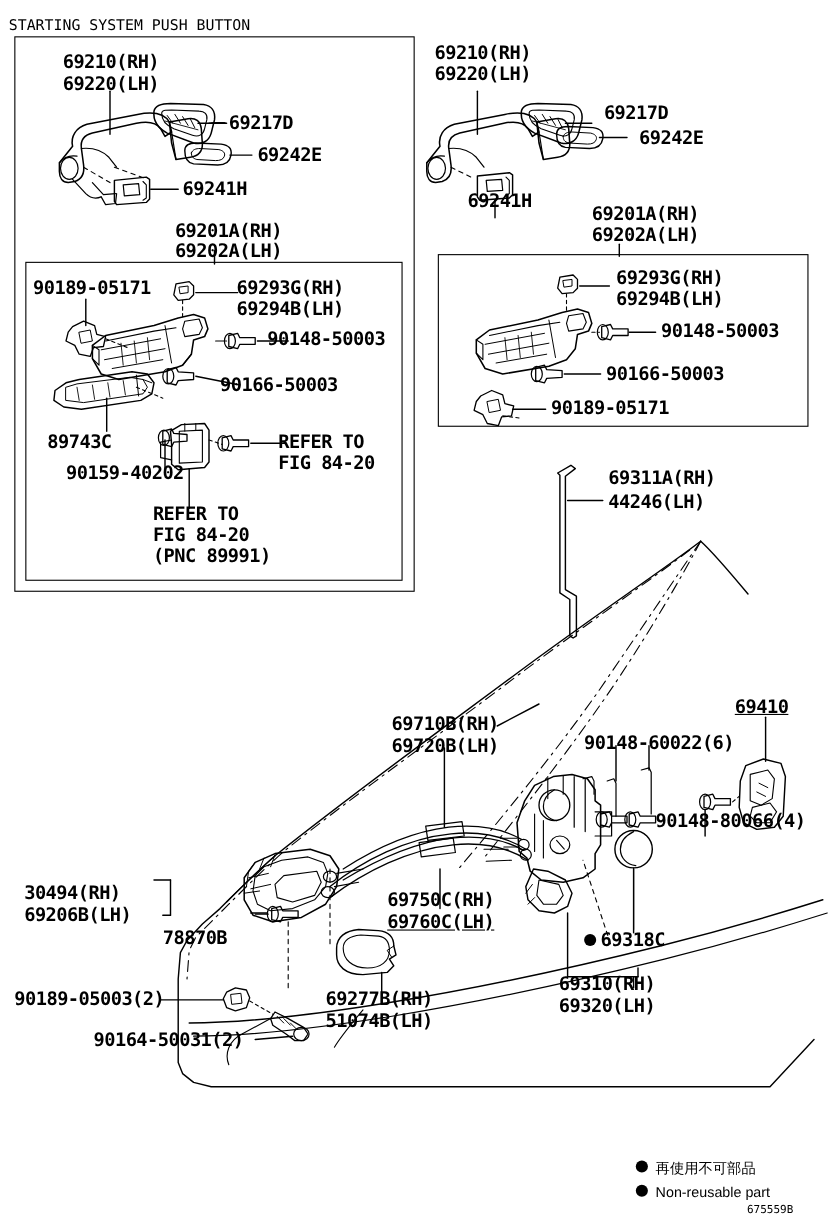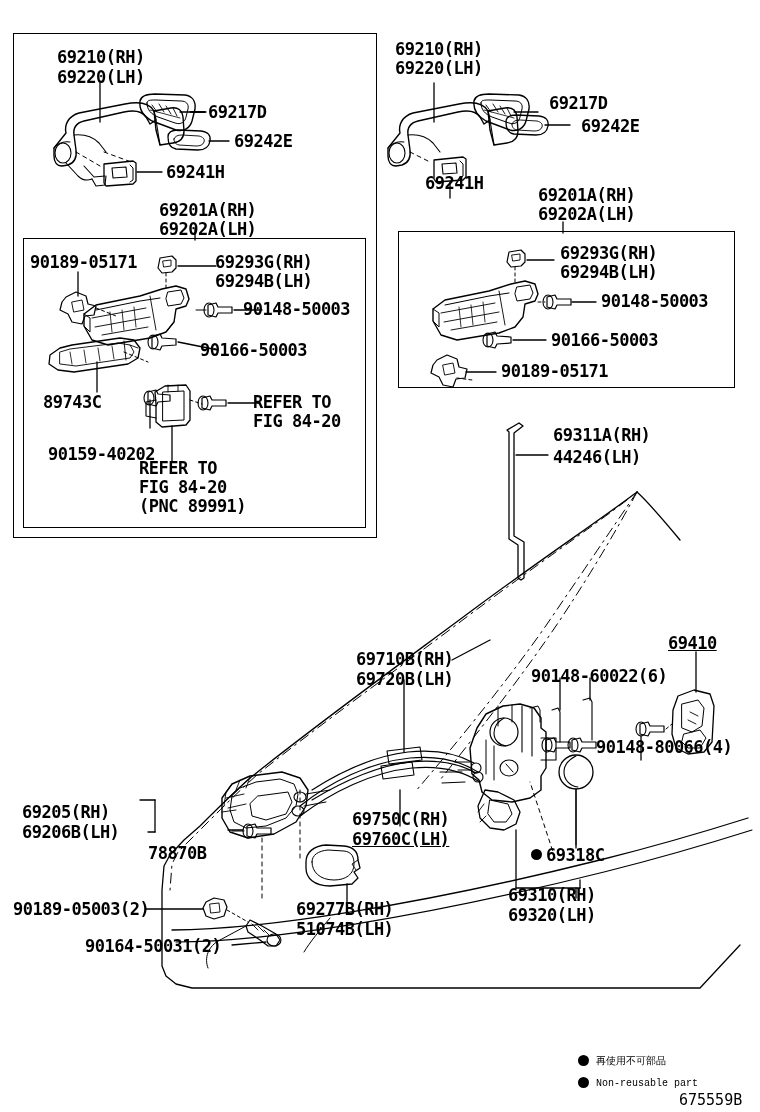--- a/index.html
+++ b/index.html
@@ -3,31 +3,32 @@
 <meta charset="utf-8">
 <style>
   html,body{margin:0;padding:0;background:#fff;}
   body{width:760px;height:1112px;position:relative;overflow:hidden;
        font-family:"DejaVu Sans Mono","Liberation Mono",monospace;color:#000;}
   #sheet{position:absolute;left:0;top:0;width:760px;height:1112px;}
   svg.layer{position:absolute;left:0;top:0;width:760px;height:1112px;overflow:visible;}
   .lbl{position:absolute;white-space:pre;font-family:"DejaVu Sans Mono","Liberation Mono",monospace;
        font-weight:bold;font-size:17px;line-height:19px;letter-spacing:-0.5px;color:#000;}
   .lbl.t{font-family:"DejaVu Sans Mono","Liberation Mono",monospace;font-weight:normal;font-size:13.5px;letter-spacing:0px;}
-  .lbl.jp{font-family:Liberation Mono, monospace;font-size:10px;font-weight:normal;letter-spacing:0px;}
-  .lbl.code{font-size:15px;font-weight:normal;letter-spacing:0px;}
+  .lbl.jp{font-family:Liberation Sans, sans-serif;font-size:13px;font-weight:normal;letter-spacing:0px;}
+  .lbl.code{font-size:10px;font-weight:normal;letter-spacing:0px;}
   .dot{position:absolute;width:11px;height:11px;border-radius:50%;background:#000;}
   .box{position:absolute;border:1.6px solid #000;box-sizing:border-box;}
   .box2{position:absolute;border:1.4px solid #000;box-sizing:border-box;}
 </style>
 </head>
 <body>
 
 <div id="sheet">
 
+  <div class="lbl t" style="left:8px;top:14px;">STARTING SYSTEM PUSH BUTTON</div>
 
   <div class="box" style="left:13px;top:33px;width:364px;height:505px;"></div>
   <div class="box2" style="left:23px;top:238px;width:343px;height:290px;"></div>
   <div class="box2" style="left:398px;top:231px;width:337px;height:157px;"></div>
 
   <svg class="layer" viewBox="0 0 760 1112">
     <g fill="none" stroke="#000" stroke-width="1.3" stroke-linecap="round" stroke-linejoin="round">
 
       <g>
         <path d="M66 133 C64 124 69 116 79 113 L125 104 C140 101 150 104 154 111
@@ -366,21 +367,21 @@
   <div class="lbl" style="left:166px;top:163px;">69241H</div>
   <div class="lbl" style="left:159px;top:201px;">69201A(RH)</div>
   <div class="lbl" style="left:159px;top:220px;">69202A(LH)</div>
 
   <div class="lbl" style="left:30px;top:253px;">90189-05171</div>
   <div class="lbl" style="left:215px;top:253px;">69293G(RH)</div>
   <div class="lbl" style="left:215px;top:272px;">69294B(LH)</div>
   <div class="lbl" style="left:243px;top:300px;">90148-50003</div>
   <div class="lbl" style="left:200px;top:341px;">90166-50003</div>
   <div class="lbl" style="left:43px;top:393px;">89743C</div>
-  <div class="lbl" style="left:48px;top:421px;margin-top:24px;">90159-40202</div>
+  <div class="lbl" style="left:60px;top:421px;">90159-40202</div>
   <div class="lbl" style="left:253px;top:393px;">REFER TO</div>
   <div class="lbl" style="left:253px;top:412px;">FIG 84-20</div>
   <div class="lbl" style="left:139px;top:459px;">REFER TO</div>
   <div class="lbl" style="left:139px;top:478px;">FIG 84-20</div>
   <div class="lbl" style="left:139px;top:497px;">(PNC 89991)</div>
 
   <div class="lbl" style="left:395px;top:40px;">69210(RH)</div>
   <div class="lbl" style="left:395px;top:59px;">69220(LH)</div>
   <div class="lbl" style="left:549px;top:94px;">69217D</div>
   <div class="lbl" style="left:581px;top:117px;">69242E</div>
@@ -397,21 +398,21 @@
   <div class="lbl" style="left:553px;top:426px;">69311A(RH)</div>
   <div class="lbl" style="left:553px;top:448px;">44246(LH)</div>
 
   <div class="lbl" style="left:356px;top:650px;">69710B(RH)</div>
   <div class="lbl" style="left:356px;top:670px;">69720B(LH)</div>
 
   <div class="lbl" style="left:531px;top:667px;">90148-60022(6)</div>
   <div class="lbl" style="left:668px;top:634px;text-decoration:underline;">69410</div>
   <div class="lbl" style="left:596px;top:738px;">90148-80066(4)</div>
 
-  <div class="lbl" style="left:22px;top:803px;">69205(RH)</div>
+  <div class="lbl" style="left:22px;top:803px;">30494(RH)</div>
   <div class="lbl" style="left:22px;top:823px;">69206B(LH)</div>
   <div class="lbl" style="left:148px;top:844px;">78870B</div>
 
   <div class="lbl" style="left:352px;top:810px;">69750C(RH)</div>
   <div class="lbl" style="left:352px;top:830px;text-decoration:underline;">69760C(LH)</div>
 
   <div class="dot" style="left:531px;top:849px;"></div>
   <div class="lbl" style="left:546px;top:846px;">69318C</div>
 
   <div class="lbl" style="left:508px;top:886px;">69310(RH)</div>

